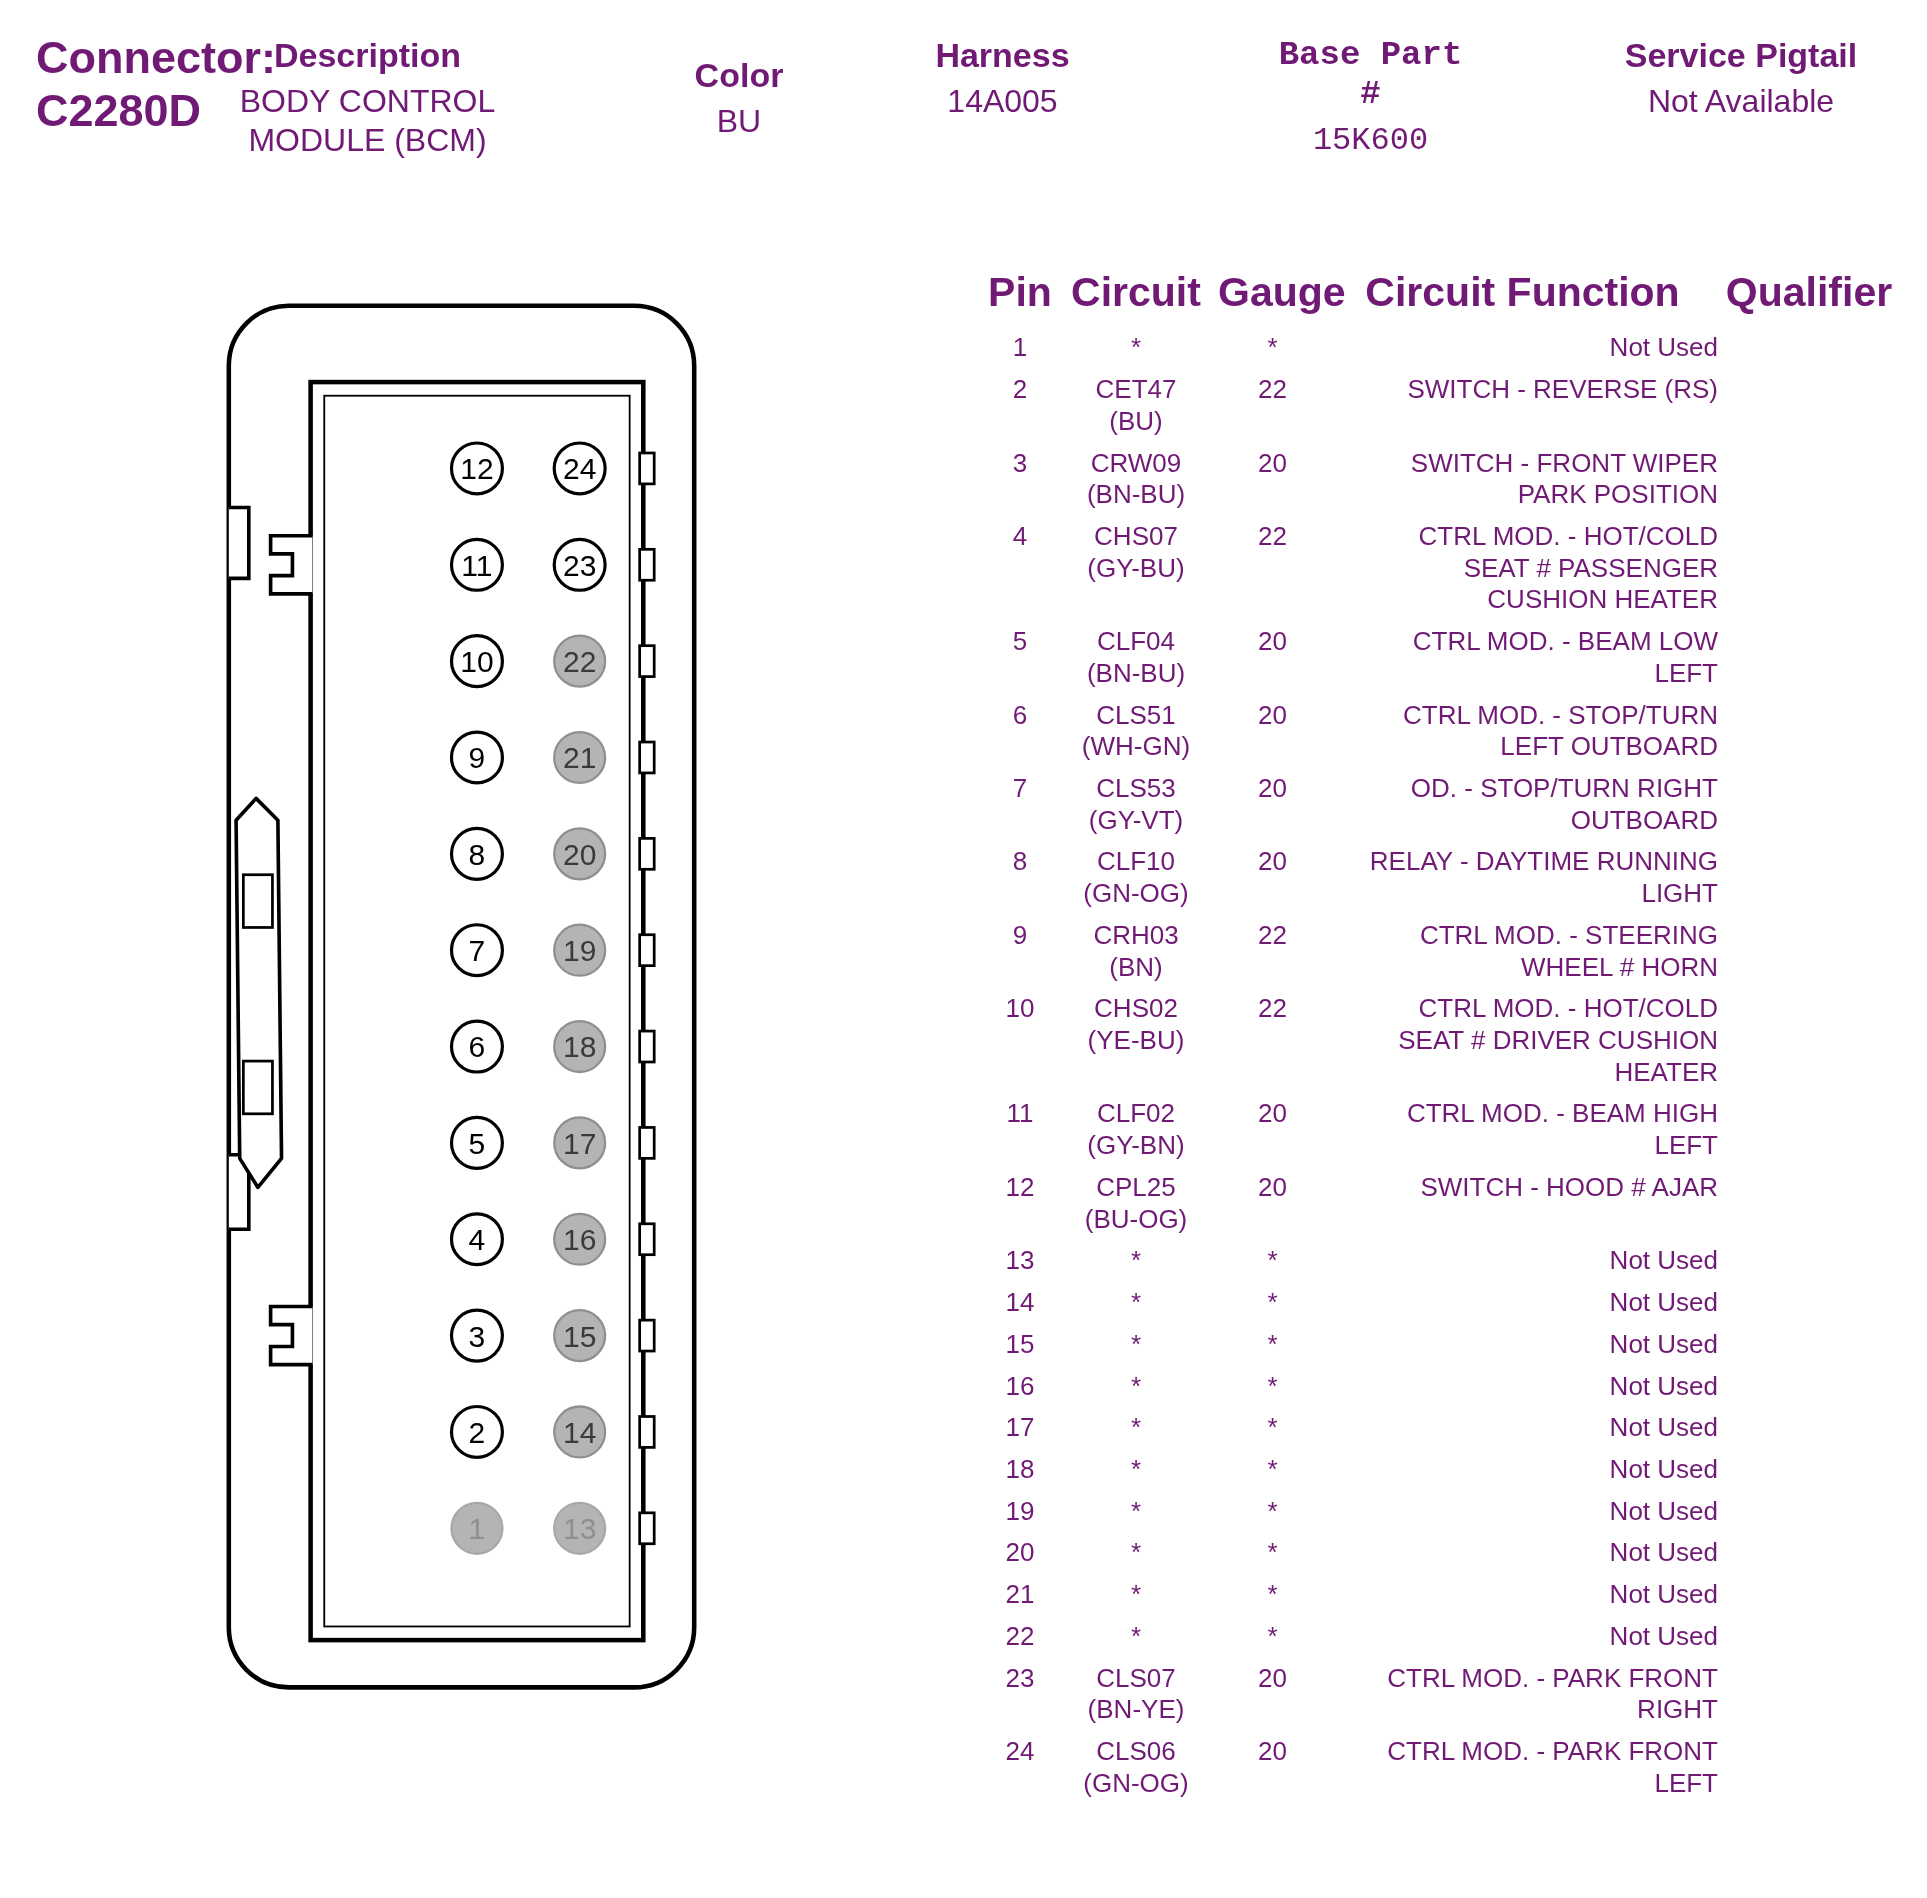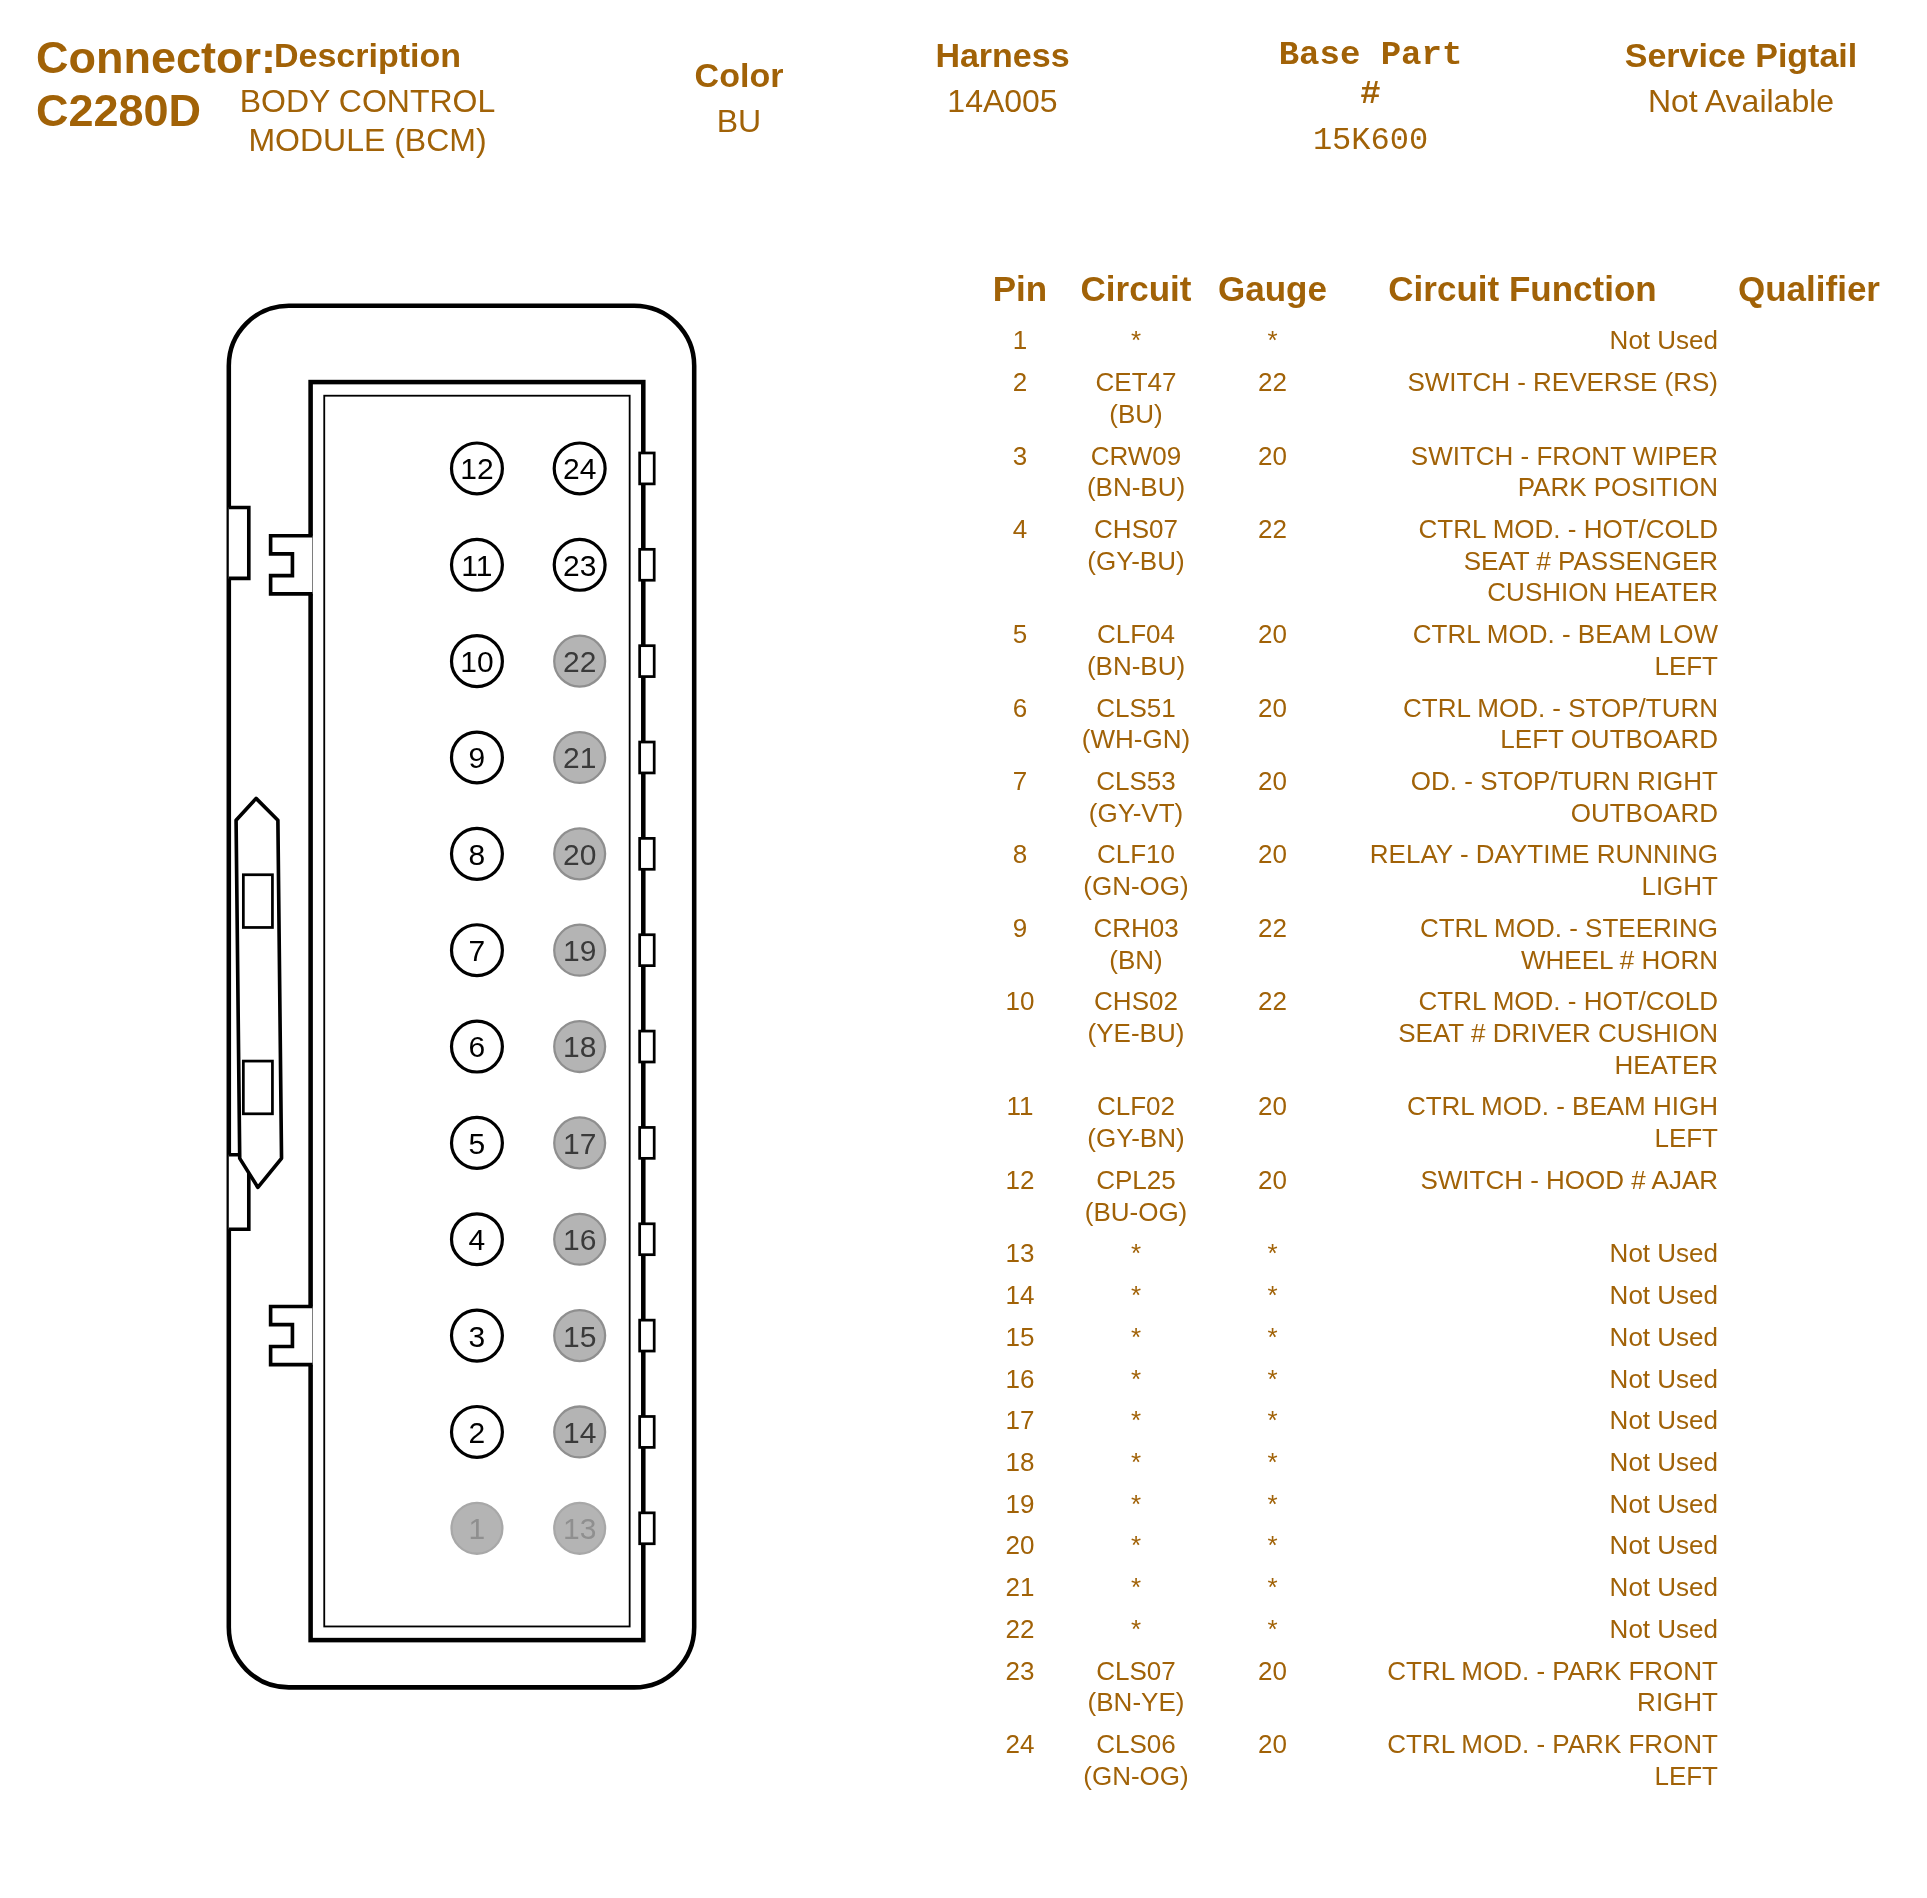--- a/index.html
+++ b/index.html
@@ -1,30 +1,30 @@
 <!DOCTYPE html>
 <html style="font-size:14.5px"><head>
 <meta charset="utf-8">
 <style>
   html,body{margin:0;padding:0;background:#ffffff;}
   .page{
     position:relative;width:1927px;height:1898px;background:#ffffff;
-    font-family:"Liberation Sans",sans-serif;color:#a16207;overflow:hidden;border-radius:17px;
+    font-family:"Liberation Sans",sans-serif;color:#701a75;overflow:hidden;border-radius:17px;
   }
   
   .connector-title{position:absolute;left:36px;top:31px;font-size:45px;font-weight:bold;line-height:1.18;}
   .hdr-block{position:absolute;text-align:center;}
   .hdr-label{font-weight:bold;font-size:34px;line-height:1.15;}
   .hdr-value{font-size:32px;line-height:1.22;margin-top:7.3px;}
   
   .connector-svg{position:absolute;left:216px;top:293px;width:491px;height:1418px;}
   
   .pin-table{position:absolute;left:986px;top:269px;width:941px;}
   .trow{display:grid;grid-template-columns:68px 164px 109px 391px 182px;margin-bottom:10px;}
-  .thead{font-weight:bold;font-size:35px;margin-bottom:16.4px;}
+  .thead{font-weight:bold;font-size:41px;margin-bottom:16.4px;}
   .thead > div{text-align:center;padding:0;}
   .cell{font-size:26px;line-height:1.22;}
   .c-pin{text-align:center;}
   .c-circuit{text-align:center;}
   .c-gauge{text-align:center;}
   .c-func{text-align:right;padding-left:38px;}
   .c-qual{text-align:center;}
 </style>
 </head>
 <body>

